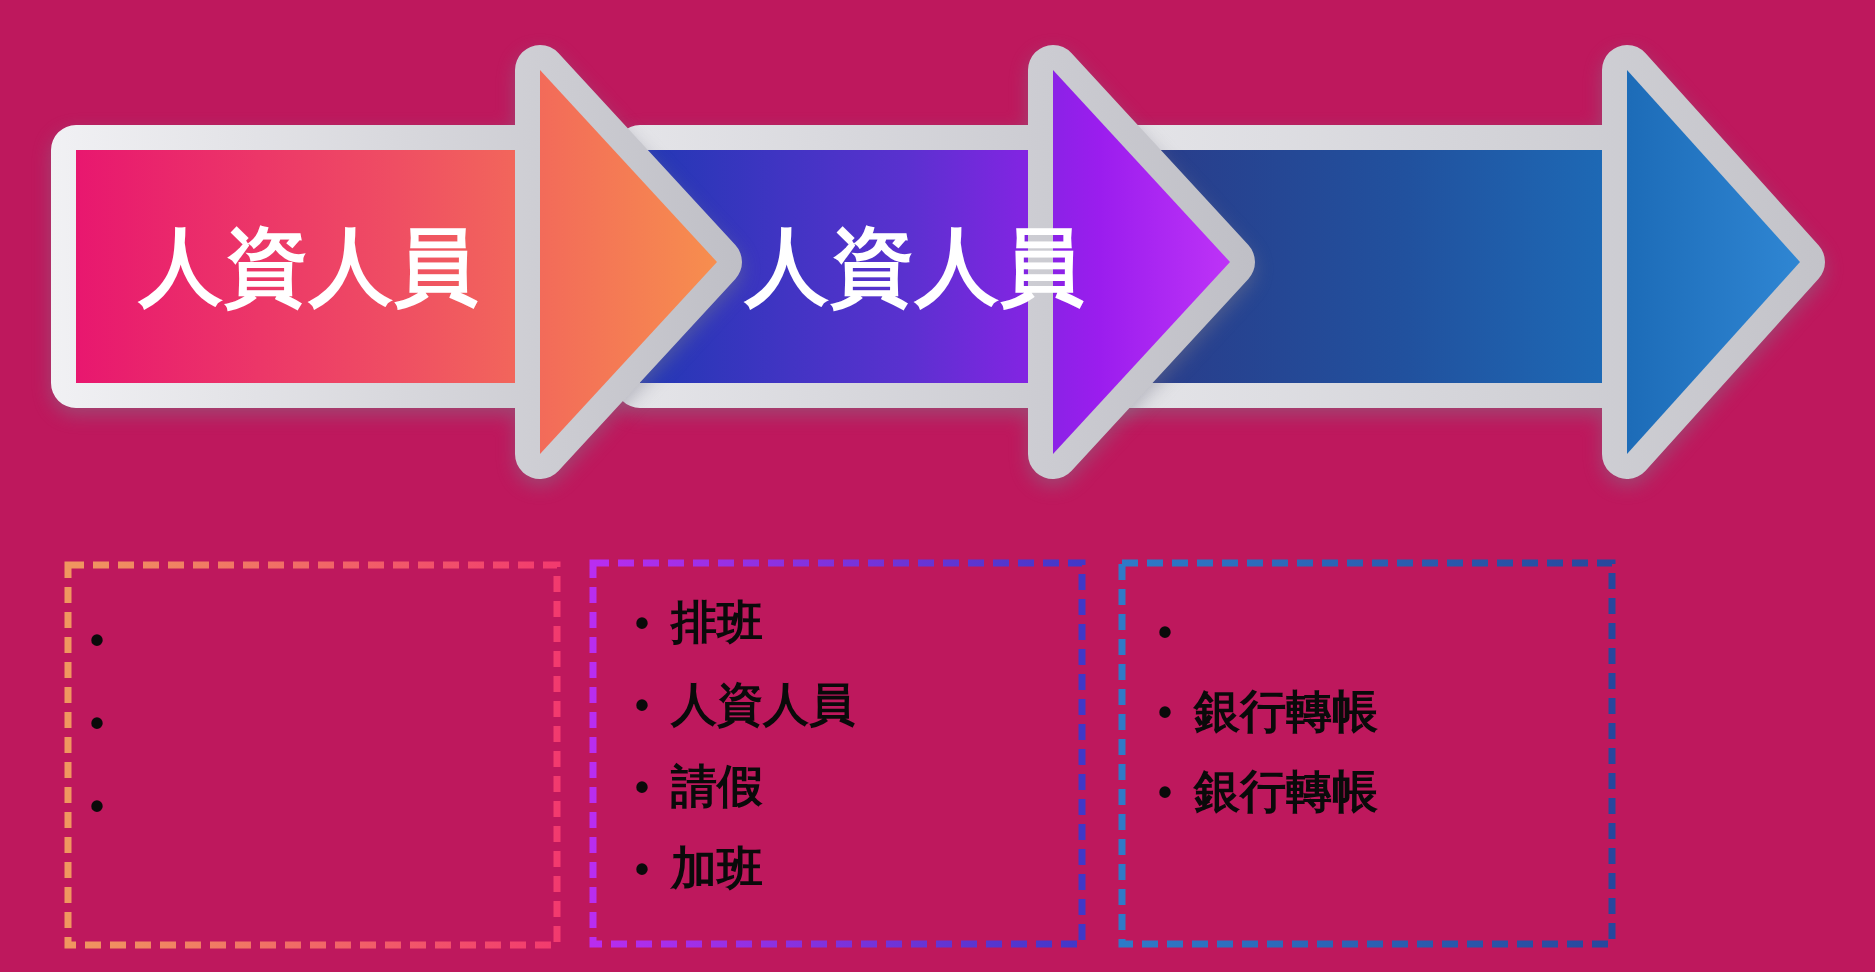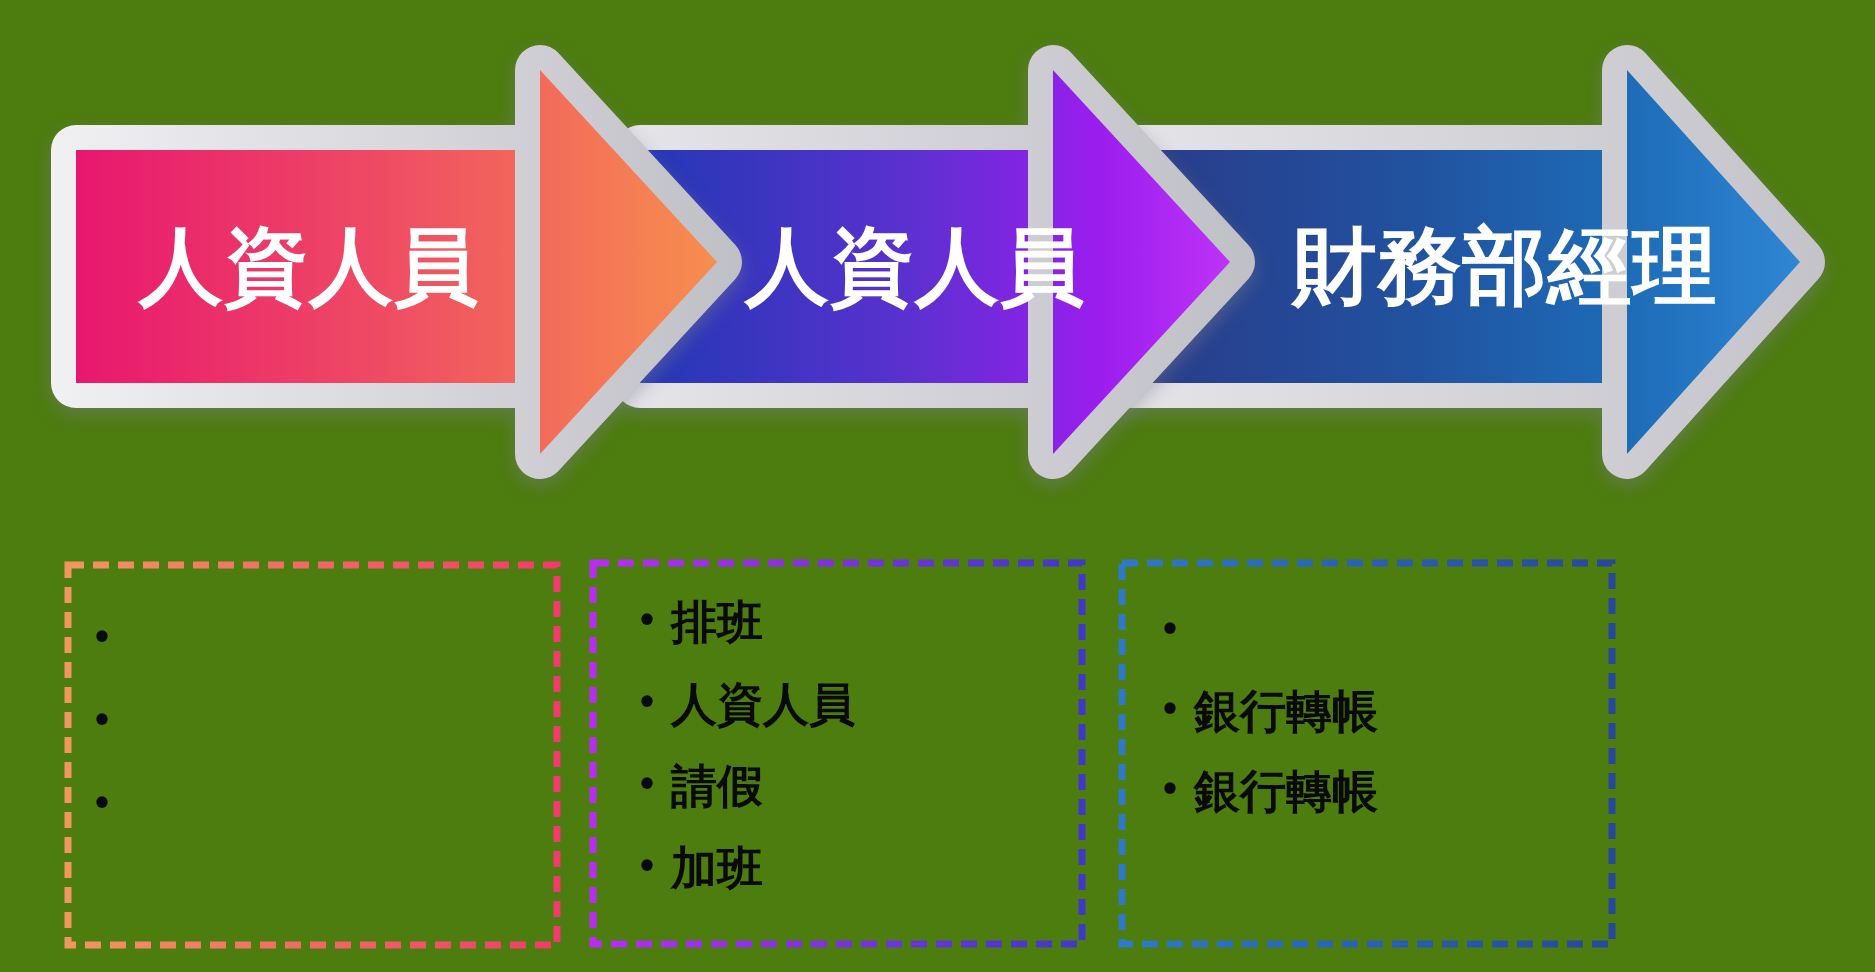--- a/index.html
+++ b/index.html
@@ -5,23 +5,22 @@
   html, body {
     margin: 0;
     padding: 0;
     background: #ffffff;
     font-family: "Liberation Sans", "DejaVu Sans", sans-serif;
   }
   .stage {
     position: relative;
     width: 1875px;
     height: 972px;
-    background: #4d7c0f;
+    background: #be185d;
     overflow: hidden;
-    font-family: Liberation Mono, monospace;
   }
   .diagram-svg {
     position: absolute;
     left: 0;
     top: 0;
     width: 1875px;
     height: 972px;
   }
   .arrow-group {
     filter: drop-shadow(0px 7px 9px rgba(125, 125, 140, 0.45));
@@ -145,21 +144,20 @@
 
     <g fill="none" stroke-width="7" stroke-dasharray="16 9">
       <rect x="68" y="565" width="489" height="380" stroke="url(#b1)"></rect>
       <rect x="593" y="563" width="489" height="381" stroke="url(#b2)"></rect>
       <rect x="1122" y="563" width="490" height="381" stroke="url(#b3)"></rect>
     </g>
   </svg>
 
   <div class="arrow-label l1">人資人員</div>
   <div class="arrow-label l2">人資人員</div>
-  <div class="arrow-label l3">財務部經理</div>
 
   <div class="bullet-list list1">
     <div class="li">
       <span class="dot">•</span>
     </div>
     <div class="li">
       <span class="dot">•</span>
     </div>
     <div class="li">
       <span class="dot">•</span>

